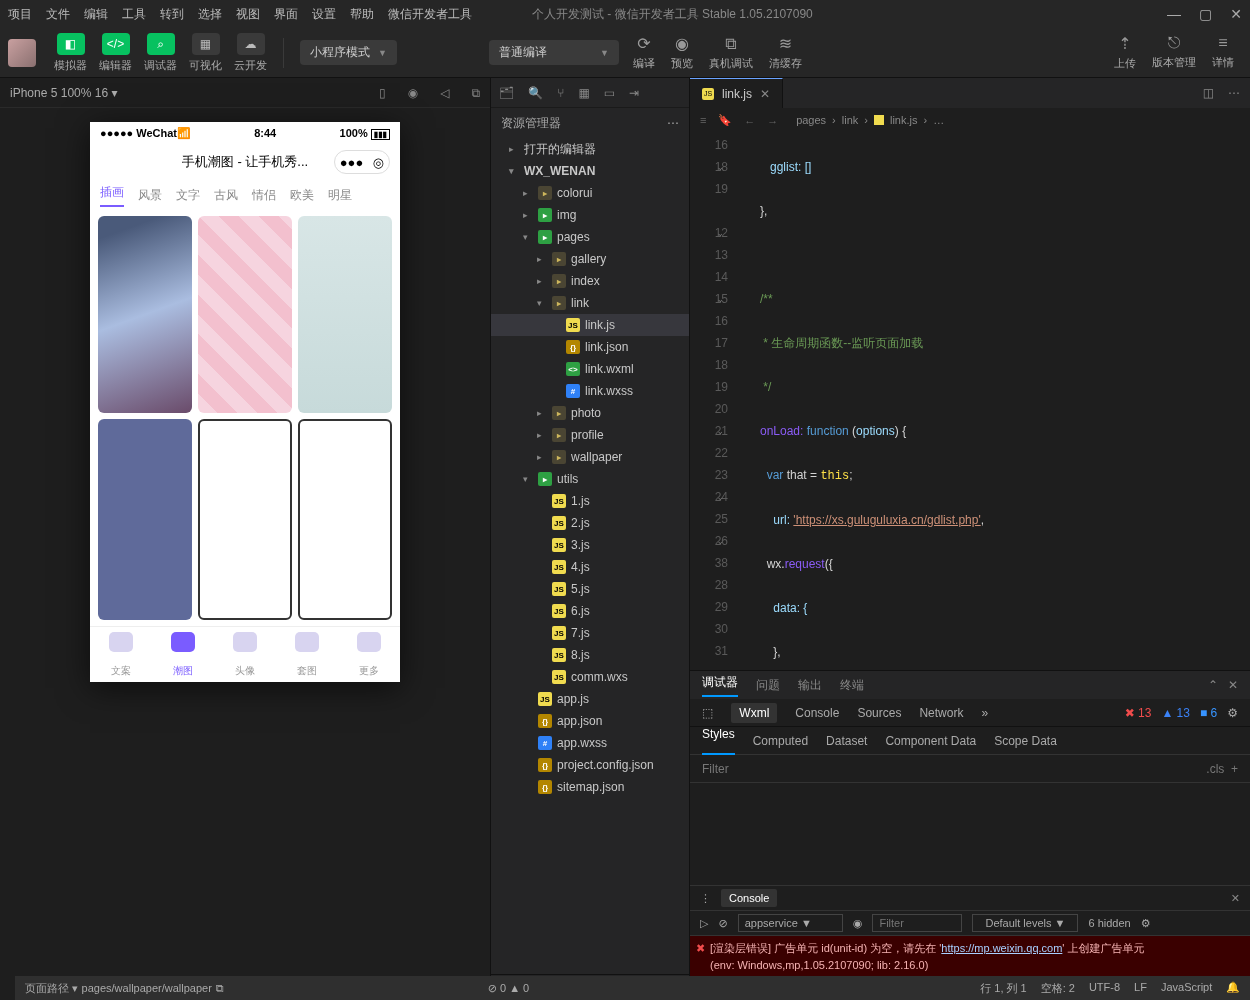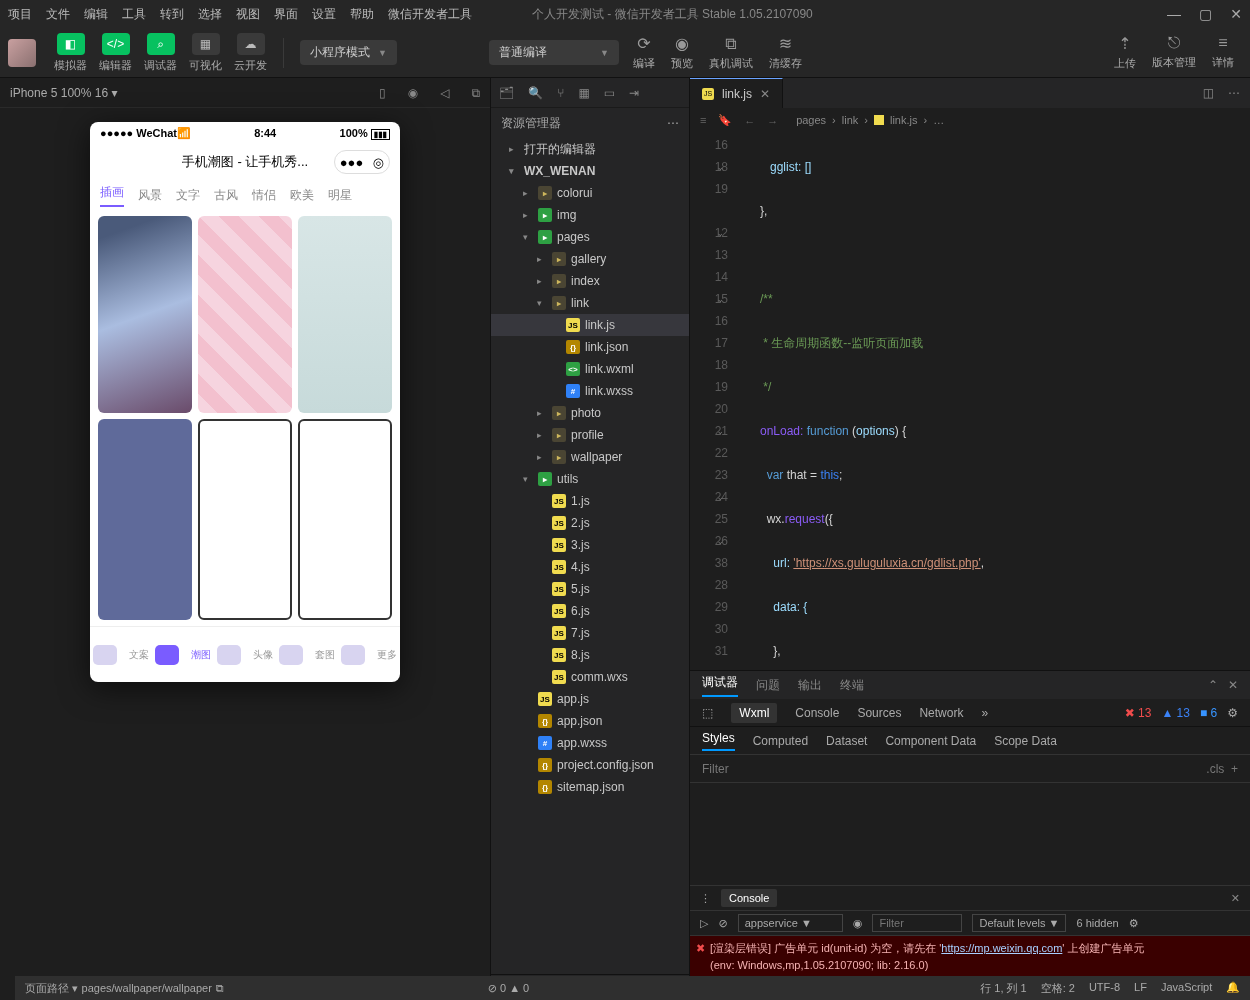--- a/index.html
+++ b/index.html
@@ -18,36 +18,36 @@
 .toolbar .sep { width:1px; height:30px; background:#3a3a3a; margin:0 10px; }
 .dropd { background:#3a3a3a; border-radius:4px; padding:4px 10px; color:#ccc; display:flex; align-items:center; gap:8px; margin:8px 6px; font-size:12px; }
 .dropd .arr { color:#888; font-size:9px; }
 .toolbar .rlab { display:flex; flex-direction:column; align-items:center; gap:3px; margin:0 8px; color:#aaa; font-size:11px; }
 .toolbar .rlab .ric { font-size:16px; color:#999; }
 .main { display:flex; height:922px; }
 .simcol { width:490px; background:#1e1e1e; display:flex; flex-direction:column; }
 .sim-top { height:30px; display:flex; align-items:center; padding:0 10px; color:#aaa; font-size:12px; border-bottom:1px solid #2a2a2a; justify-content:space-between; }
 .sim-top .glyphs { display:flex; gap:22px; color:#888; }
 .sim-stage { flex:1; display:flex; justify-content:center; padding-top:14px; }
-.phone { width:310px; height:560px; background:#fff; border-radius:8px; box-shadow:0 6px 30px rgba(0,0,0,.6); color:#000; display:flex; flex-direction:column; overflow:hidden; }
+.phone { width:310px; height:560px; background:#fff; border-radius:0; box-shadow:0 6px 30px rgba(0,0,0,.6); color:#000; display:flex; flex-direction:column; overflow:hidden; }
 .ph-status { height:22px; display:flex; align-items:center; justify-content:space-between; padding:0 10px; font-size:11px; font-weight:bold; }
 .ph-nav { height:36px; display:flex; align-items:center; justify-content:space-between; padding:0 10px; font-size:13px; }
 .ph-nav .capsule { width:56px; height:24px; border:1px solid #ddd; border-radius:14px; display:flex; align-items:center; justify-content:space-around; }
 .ph-tabs { height:30px; display:flex; align-items:center; gap:14px; padding:0 10px; font-size:12px; color:#888; }
 .ph-tabs .act { color:#7a5cff; border-bottom:2px solid #7a5cff; padding-bottom:4px; }
 .ph-grid { flex:1; display:grid; grid-template-columns:1fr 1fr 1fr; gap:6px; padding:6px 8px; overflow:hidden; }
 .wp { border-radius:6px; }
 .wp1 { background:linear-gradient(160deg,#4a5a7a 10%,#aabde0 50%,#6a4b6a); }
 .wp2 { background:repeating-linear-gradient(45deg,#f6d4df 0 14px,#f3c0ce 14px 28px); }
 .wp3 { background:linear-gradient(#d8e6e6,#c7dada); }
 .wp4 { background:#5f6a9a; }
 .wp5 { background:#fff; border:2px solid #333; }
 .wp6 { background:#fff; border:2px solid #333; }
 .ph-bar { height:56px; border-top:1px solid #eee; display:flex; justify-content:space-around; align-items:center; }
-.ph-bar .bi { display:flex; flex-direction:row; align-items:center; gap:12px; font-size:10px; color:#999; }
+.ph-bar .bi { display:flex; flex-direction:column; align-items:center; gap:12px; font-size:10px; color:#999; }
 .ph-bar .bi .bic { width:24px; height:20px; border-radius:5px; background:#d8d4f0; }
 .ph-bar .bi.act { color:#7a5cff; }
 .ph-bar .bi.act .bic { background:#7a5cff; }
 .midcol { width:200px; background:#252526; border-left:1px solid #111; border-right:1px solid #111; display:flex; flex-direction:column; font-size:12px; position:relative; }
 .mid-top { height:30px; display:flex; align-items:center; gap:14px; padding:0 8px; border-bottom:1px solid #1a1a1a; color:#888; }
 .mid-head { height:30px; display:flex; align-items:center; justify-content:space-between; padding:0 10px; color:#aaa; }
 .tree { flex:1; overflow:auto; font-size:12px; color:#c8c8c8; }
 .tree .row { display:flex; align-items:center; height:22px; padding-left:6px; gap:5px; }
 .tree .row.sel { background:#37373d; }
 .tree .row .ar { width:10px; color:#888; font-size:9px; }
@@ -73,43 +73,43 @@
 .crumb .pre { display:flex; gap:12px; color:#666; }
 .editor { flex:1; display:flex; font-family:Consolas,monospace; font-size:12px; line-height:22px; overflow:hidden; position:relative; }
 .gut { width:60px; text-align:right; color:#5a5a5a; padding:2px 22px 2px 0; position:relative; }
 .gut .fold { position:absolute; right:4px; top:0; color:#777; font-size:9px; }
 .code { flex:1; padding:2px 0; white-space:pre; color:#d4d4d4; }
 .code .cmt { color:#6a9955; }
 .code .kw { color:#569cd6; }
 .code .fn { color:#8b5cf6; }
 .code .str { color:#ce9178; }
 .code .prop { color:#9cdcfe; }
-.code .thisv { color:#3b82f6; }
+.code .thisv { color:#fde047;font-family:Liberation Mono, monospace; }
 .code .lnk { text-decoration:underline; text-decoration-color:#ce9178; }
 .panels { height:330px; display:flex; flex-direction:column; border-top:1px solid #111; min-width:0; }
 .ptabs { height:28px; background:#252526; display:flex; align-items:center; gap:18px; padding:0 12px; color:#888; font-size:12px; }
 .ptabs .act { color:#fff; border-bottom:2px solid #09f; padding-bottom:4px; }
 .ptabs .r { margin-left:auto; display:flex; gap:10px; }
 .devt { height:28px; background:#1e1e1e; display:flex; align-items:center; gap:18px; padding:0 12px; color:#aaa; font-size:12px; border-bottom:1px solid #111; }
 .devt .devact { background:#333; padding:3px 8px; color:#fff; border-radius:2px; }
 .devt .r { margin-left:auto; display:flex; gap:10px; align-items:center; }
 .devt .err { color:#f14c4c; }
 .devt .warn { color:#3b82f6; }
 .devt .info { color:#3794ff; }
 .styles { height:28px; display:flex; align-items:center; gap:18px; padding:0 12px; color:#aaa; font-size:12px; border-bottom:1px solid #333; }
-.styles .sact { color:#fff; border-bottom:2px solid #09f; padding-bottom:4px; }
+.styles .sact { color:#fff; border-bottom:2px solid #09f; padding-bottom:12px; }
 .flt { height:28px; display:flex; align-items:center; padding:0 12px; color:#777; font-size:12px; border-bottom:1px solid #333; justify-content:space-between;}
 .empty { flex:1; background:#1e1e1e; }
 .cons { height:115px; background:#1e1e1e; display:flex; flex-direction:column; border-top:1px solid #333; }
 .cons-h { height:24px; display:flex; align-items:center; gap:10px; padding:0 10px; color:#aaa; font-size:11px; }
 .cons-h .ctab { background:#333; padding:3px 8px; border-radius:2px; color:#fff; }
 .cons-h .cls { margin-left:auto; color:#888; }
 .cons-b { height:26px; display:flex; align-items:center; gap:10px; padding:0 10px; color:#aaa; font-size:11px; border-top:1px solid #333; border-bottom:1px solid #333; }
 .cons-b input { background:transparent; border:1px solid #444; color:#ccc; padding:2px 6px; font-size:11px; width:90px; }
-.cons-b .dl { border:1px solid #444; padding:2px 6px; }
+.cons-b .dl { border:1px solid #444; padding:2px 12px; }
 .cons-msg { flex:1; background:#3a0000; padding:4px 20px; font-family:Consolas,monospace; font-size:11px; color:#f5b2b2; line-height:16px; position:relative; }
 .cons-msg .u { text-decoration:underline; color:#a8cfff; }
 .cons-pr { height:18px; color:#3794ff; padding:0 10px; font-family:Consolas,monospace; border-top:1px solid #333; }
 .statusbar { position:absolute; bottom:0; left:15px; right:0; height:24px; background:#2f2f2f; display:flex; align-items:center; padding:0 10px; color:#aaa; font-size:11px; gap:4px; }
 .statusbar .r { margin-left:auto; display:flex; gap:14px; }
 .statusbar .bell { color:#e9a700; }
 </style>
 </head>
 <body>
 
@@ -488,22 +488,22 @@
       </div>
       <div class="code">
 <div><span class="prop">      gglist: []</span></div>
 <div><span>   },</span></div>
 <div><br></div>
 <div><span class="cmt">   /**</span></div>
 <div><span class="cmt">    * 生命周期函数--监听页面加载</span></div>
 <div><span class="cmt">    */</span></div>
 <div><span class="fn">   onLoad: </span><span class="kw">function</span><span> (</span><span class="prop">options</span><span>) {</span></div>
 <div><span class="kw">     var</span><span> that = </span><span class="thisv">this</span><span>;</span></div>
+<div><span class="prop">       url: </span><span class="str lnk">'https://xs.guluguluxia.cn/gdlist.php'</span><span>,</span></div>
 <div><span>     wx.</span><span class="fn">request</span><span>({</span></div>
-<div><span class="prop">       url: </span><span class="str lnk">'https://xs.guluguluxia.cn/gdlist.php'</span><span>,</span></div>
 <div><span class="prop">       data: {</span></div>
 <div><span>       },</span></div>
 
 
 
 
 
 
 
 

